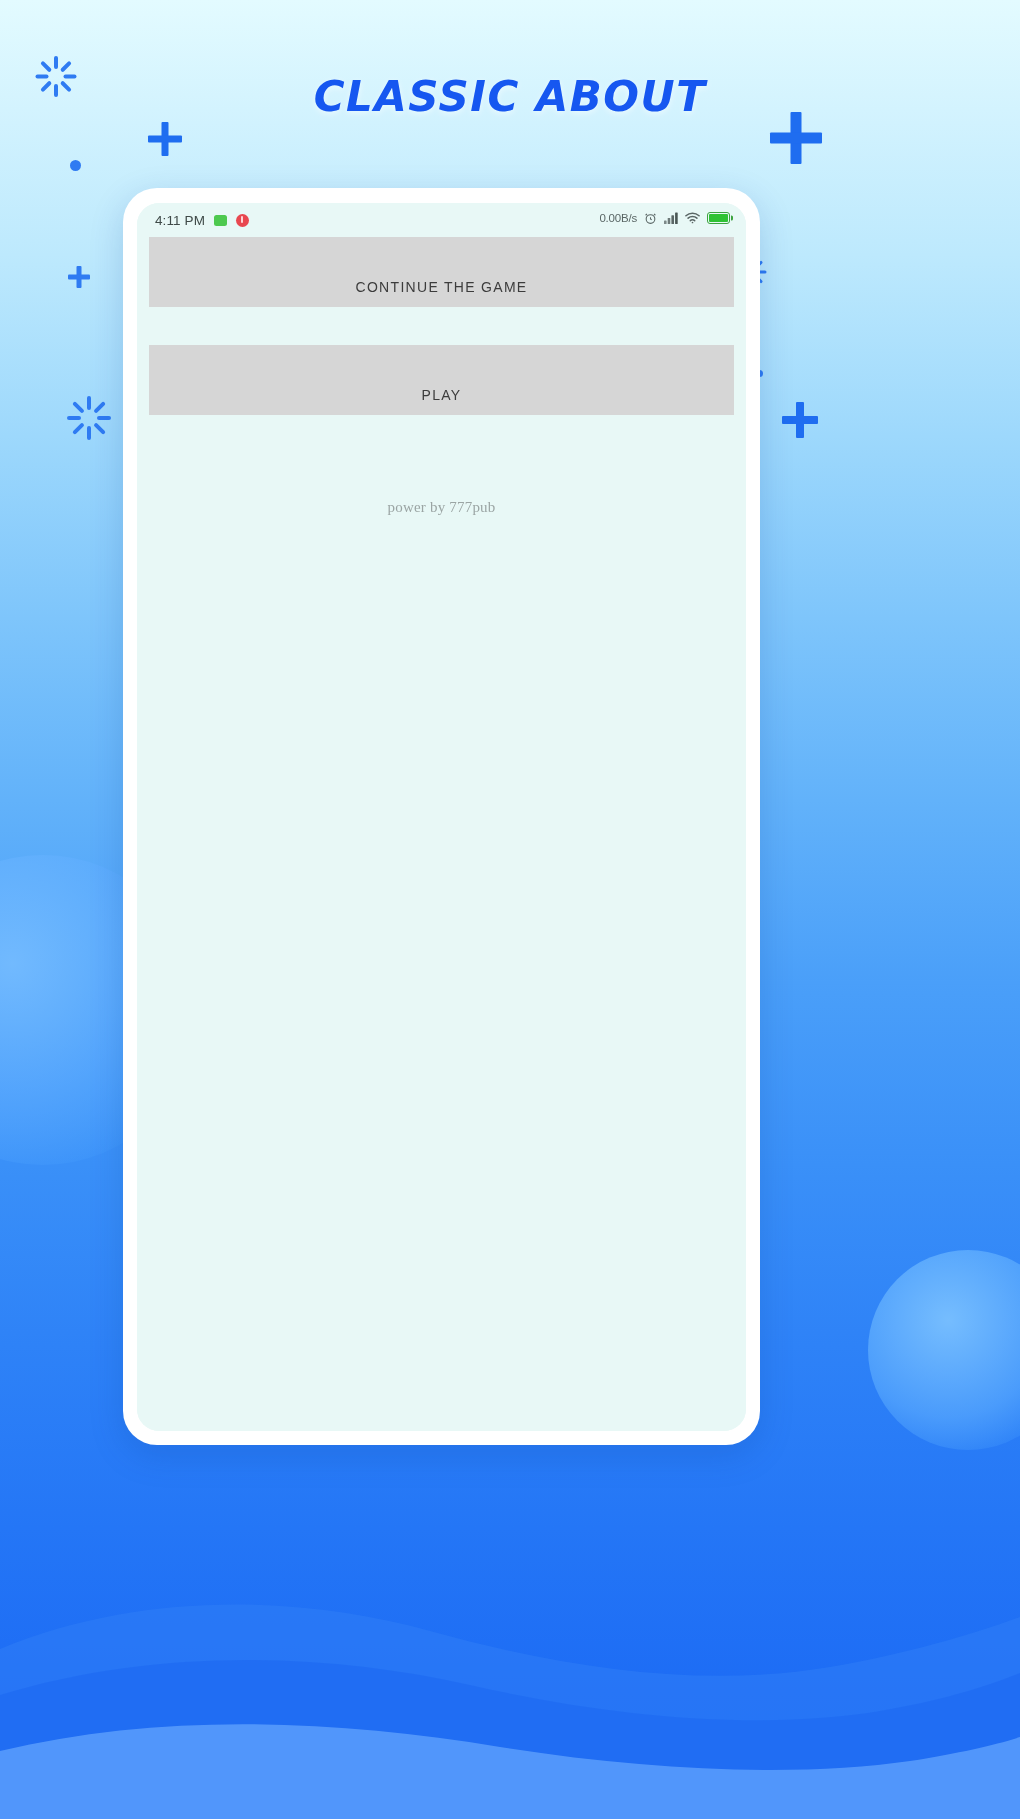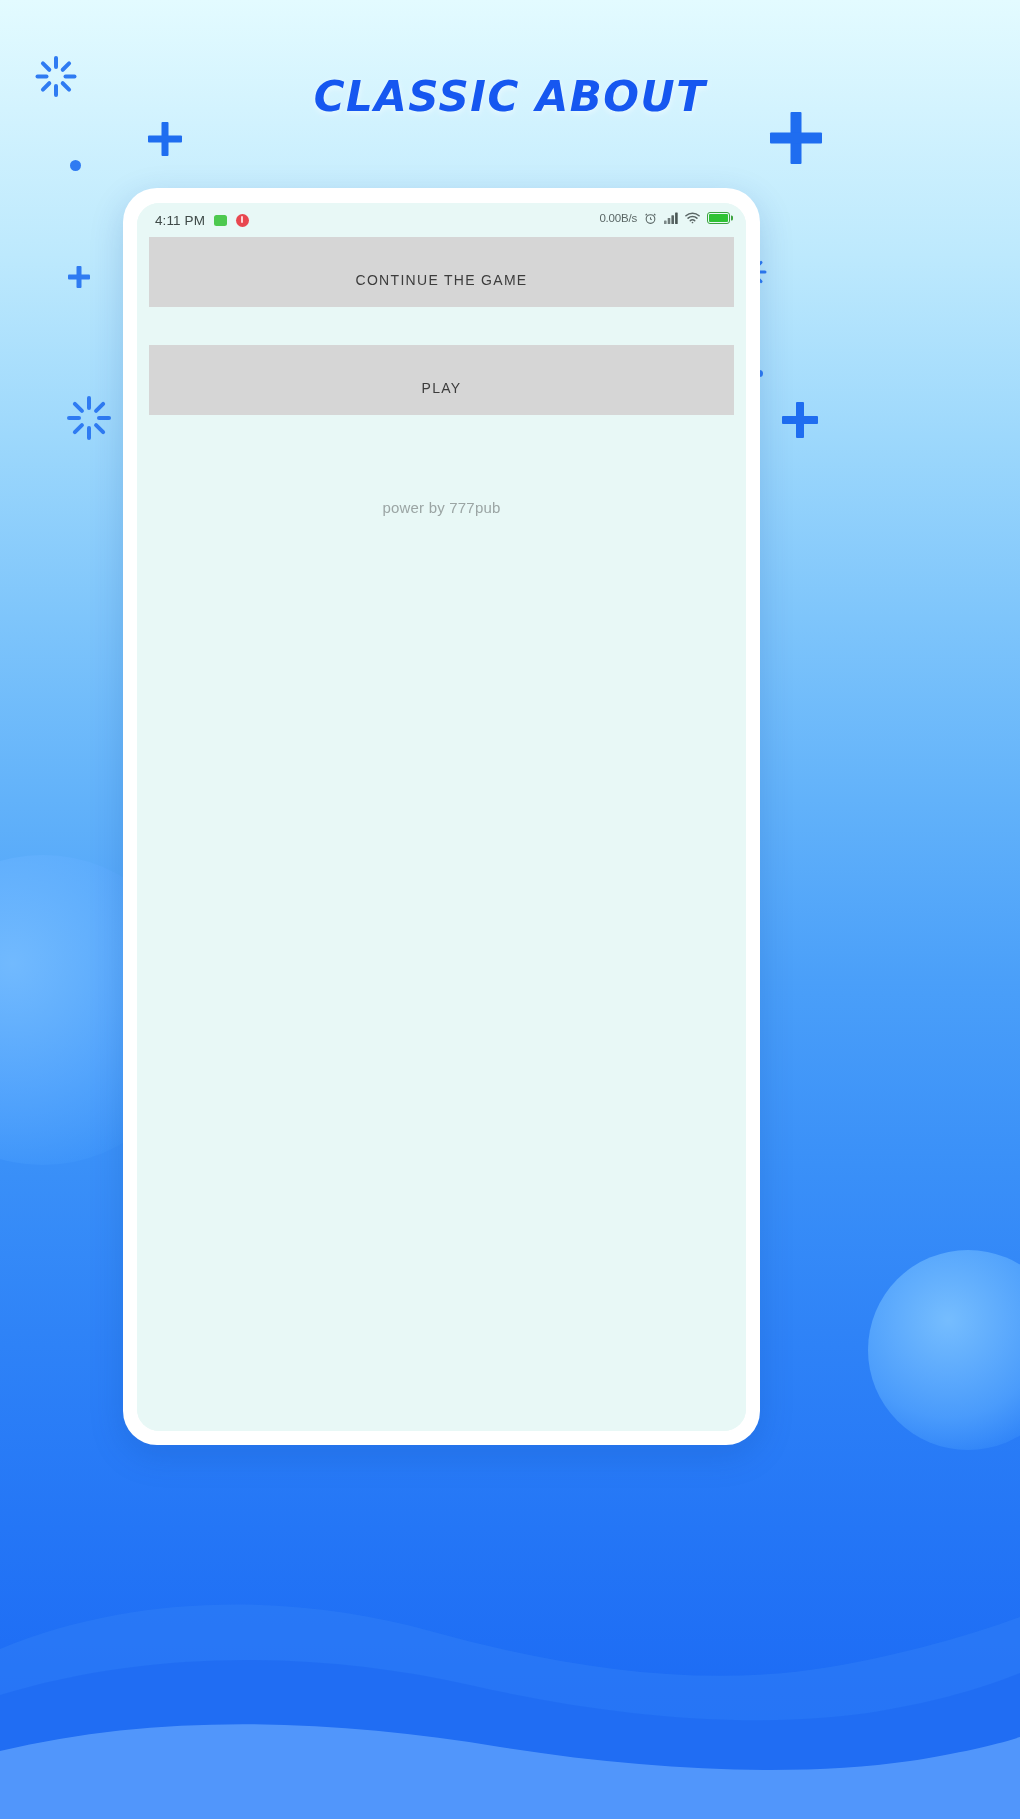--- a/index.html
+++ b/index.html
@@ -250,31 +250,31 @@
     height: 70px;
     background: #d6d6d6;
     border: none;
     color: #3c3c3c;
     font-size: 14px;
     font-family: "Liberation Sans", sans-serif;
     letter-spacing: 1.3px;
     text-align: center;
     line-height: 70px;
     cursor: pointer;
-    padding: 8px;
+    padding: 15px;
     box-sizing: border-box;
     user-select: none;
   }
   .menu-btn:last-of-type { margin-bottom: 0; }
 
   .footer-note {
     text-align: center;
     font-size: 15px;
     color: #9ba5a4;
-    font-family: Liberation Sans, sans-serif;
+    font-family: Liberation Serif, serif;
     letter-spacing: 0.2px;
   }
   .footer-power { margin-top: 84px; }
   .footer-version { margin-top: 62px; }
 </style>
 </head>
 <body>
 
 <div class="bg-wrap">
 

